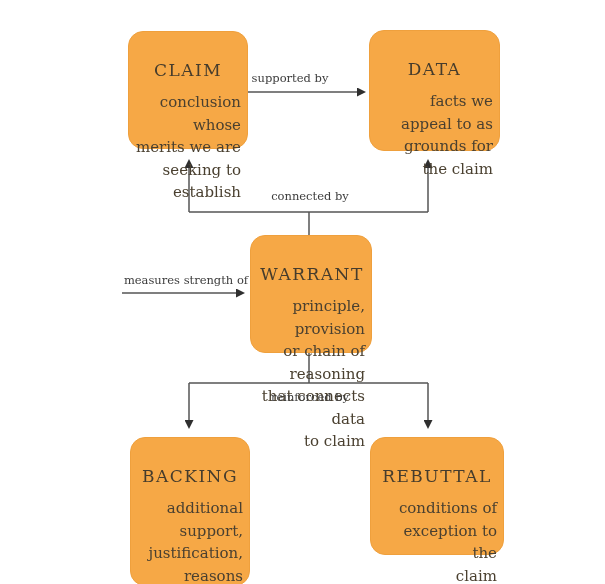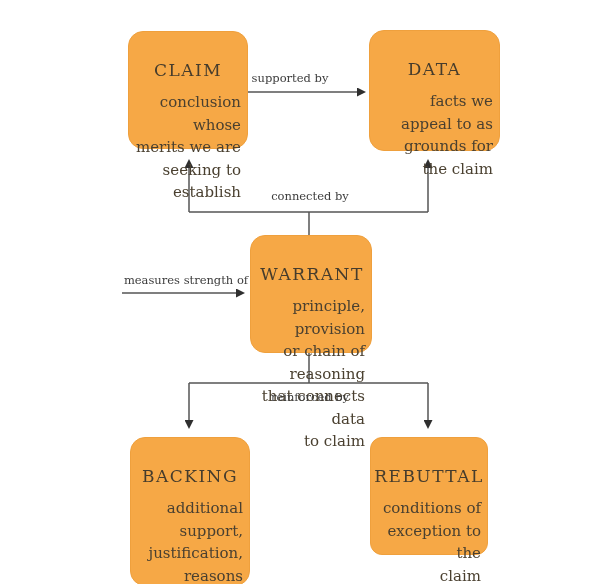--- a/index.html
+++ b/index.html
@@ -41,21 +41,21 @@
     font-size:15px;
     line-height:1.5;
     white-space:pre-line;
     color:var(--node-text);
   }
   .node-claim    {left:128px;top:31px; width:120px;height:118px;}
   .node-data     {left:369px;top:30px; width:131px;height:121px;}
   .node-qualifier{left:3px;  top:235px;width:119px;height:118px;}
   .node-warrant  {left:250px;top:235px;width:122px;height:118px;padding-left:8px;}
   .node-backing  {left:130px;top:437px;width:120px;height:149px;}
-  .node-rebuttal {left:370px;top:437px;width:118px;height:118px;border-radius:12px;}
+  .node-rebuttal {left:370px;top:437px;width:134px;height:118px;}
   .edge-label{
     position:absolute;
     transform:translate(-50%,-50%);
     font-size:11.5px;
     color:var(--label-color);
     white-space:nowrap;
   }
   .lbl-supported {left:290px;top:78px;}
   .lbl-connected {left:310px;top:196px;}
   .lbl-measures  {left:186px;top:280px;}

